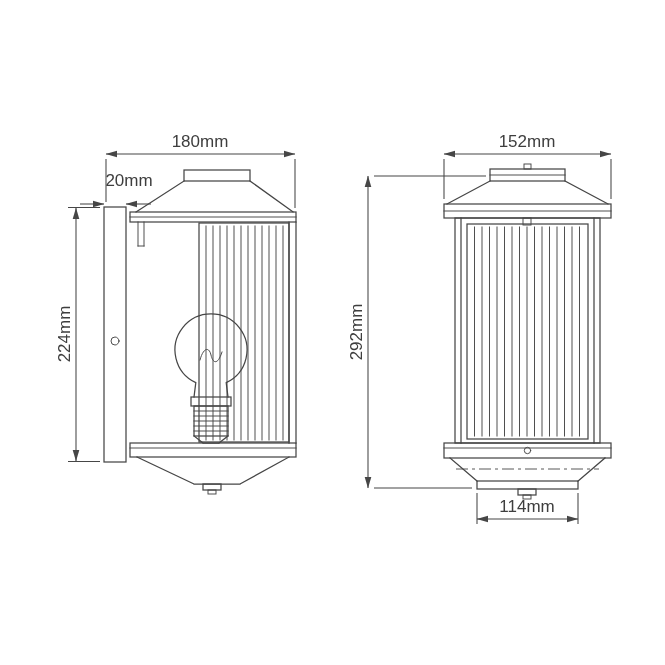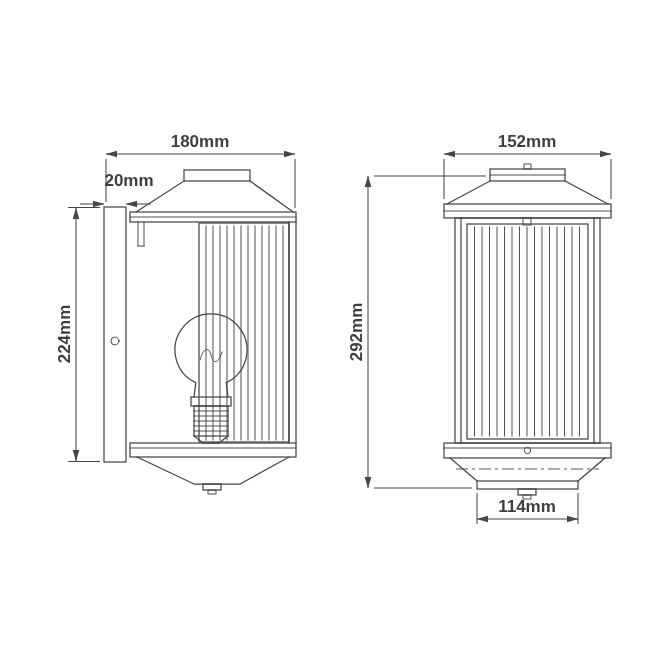--- a/index.html
+++ b/index.html
@@ -2,21 +2,20 @@
 <html style="--line: #464646; --text: #3e3e3e; --bg: #ffffff;"><head>
 <meta charset="utf-8">
 <style>
   html, body { margin: 0; padding: 0; background: #ffffff; }
   .sheet {
     position: relative;
     width: 665px;
     height: 665px;
     background: var(--bg, #ffffff);
     overflow: hidden;
-    font-weight: bold;
   }
   svg { display: block; }
   .s   { stroke: var(--line, #464646); stroke-width: 1.25; fill: none; stroke-linecap: square; }
   .thin{ stroke-width: 0.95; }
   .dim { stroke: var(--line, #464646); stroke-width: 1.05; fill: none; }
   .dash{ stroke-dasharray: 12 4 3 4; stroke-width: 0.9; }
   .arrfill { fill: var(--line, #464646); stroke: none; }
   text {
     font-family: "Liberation Sans", "DejaVu Sans", sans-serif;
     font-size: 17px;

